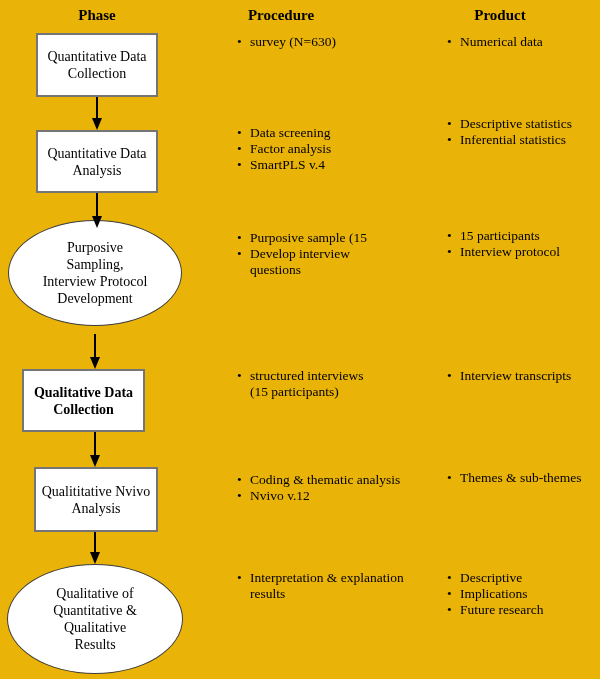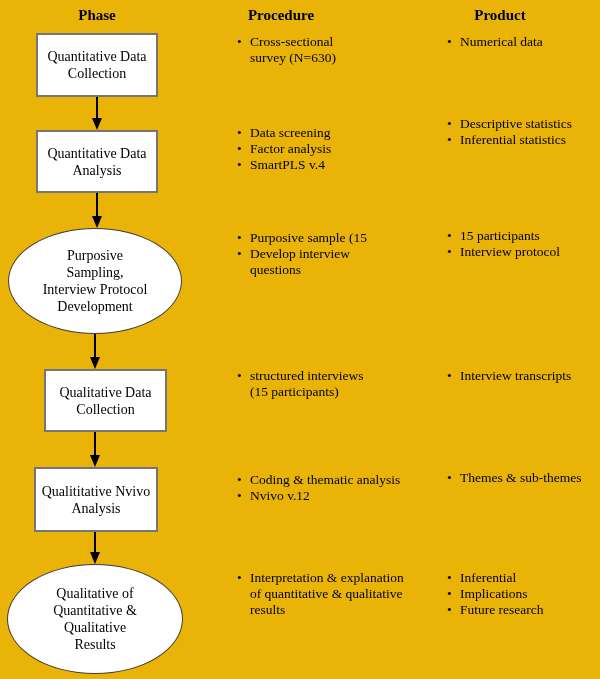--- a/index.html
+++ b/index.html
@@ -68,28 +68,28 @@
   <div class="shape rect" style="left:36px; top:33px; width:122px; height:64px;">
       <div class="shape-line">Quantitative Data</div>
       <div class="shape-line">Collection</div>
     </div>
 
   <div class="shape rect" style="left:36px; top:130px; width:122px; height:63px;">
       <div class="shape-line">Quantitative Data</div>
       <div class="shape-line">Analysis</div>
     </div>
 
-  <div class="shape oval" style="left:8px; top:228px; width:174px; height:106px;">
+  <div class="shape oval" style="left:8px; top:220px; width:174px; height:106px;">
       <div class="shape-line">Purposive</div>
       <div class="shape-line">Sampling,</div>
       <div class="shape-line">Interview Protocol</div>
       <div class="shape-line">Development</div>
     </div>
 
-  <div class="shape rect" style="left:44px; top:369px; width:123px; height:63px;">
+  <div class="shape rect" style="left:22px; top:369px; width:123px; height:63px;font-weight:bold;">
       <div class="shape-line">Qualitative Data</div>
       <div class="shape-line">Collection</div>
     </div>
 
   <div class="shape rect" style="left:34px; top:467px; width:124px; height:65px;">
       <div class="shape-line">Qualititative Nvivo</div>
       <div class="shape-line">Analysis</div>
     </div>
 
   <div class="shape oval" style="left:7px; top:564px; width:176px; height:110px;">
@@ -117,21 +117,20 @@
   </div>
   <div class="arrow" style="left:89px; top:532px; height:32px;">
     <div class="arrow-line"></div>
     <div class="arrow-head"></div>
   </div>
 
   <div class="cell" style="left:237px; top:34px; width:200px;">
       <div class="bullet-item">
         <span class="bullet-marker">•</span>
         <div class="bullet-text">
-          <div class="bullet-line">Cross-sectional</div>
           <div class="bullet-line">survey (N=630)</div>
         </div>
       </div>
     </div>
   <div class="cell" style="left:237px; top:125px; width:200px;">
       <div class="bullet-item">
         <span class="bullet-marker">•</span>
         <div class="bullet-text">
           <div class="bullet-line">Data screening</div>
         </div>
@@ -185,21 +184,20 @@
         <div class="bullet-text">
           <div class="bullet-line">Nvivo v.12</div>
         </div>
       </div>
     </div>
   <div class="cell" style="left:237px; top:570px; width:210px;">
       <div class="bullet-item">
         <span class="bullet-marker">•</span>
         <div class="bullet-text">
           <div class="bullet-line">Interpretation &amp; explanation</div>
-          <div class="bullet-line">of quantitative &amp; qualitative</div>
           <div class="bullet-line">results</div>
         </div>
       </div>
     </div>
 
   <div class="cell" style="left:447px; top:34px; width:150px;">
       <div class="bullet-item">
         <span class="bullet-marker">•</span>
         <div class="bullet-text">
           <div class="bullet-line">Numerical data</div>
@@ -247,21 +245,21 @@
         <span class="bullet-marker">•</span>
         <div class="bullet-text">
           <div class="bullet-line">Themes &amp; sub-themes</div>
         </div>
       </div>
     </div>
   <div class="cell" style="left:447px; top:570px; width:150px;">
       <div class="bullet-item">
         <span class="bullet-marker">•</span>
         <div class="bullet-text">
-          <div class="bullet-line">Inferential</div>
+          <div class="bullet-line">Descriptive</div>
         </div>
       </div>
       <div class="bullet-item">
         <span class="bullet-marker">•</span>
         <div class="bullet-text">
           <div class="bullet-line">Implications</div>
         </div>
       </div>
       <div class="bullet-item">
         <span class="bullet-marker">•</span>

